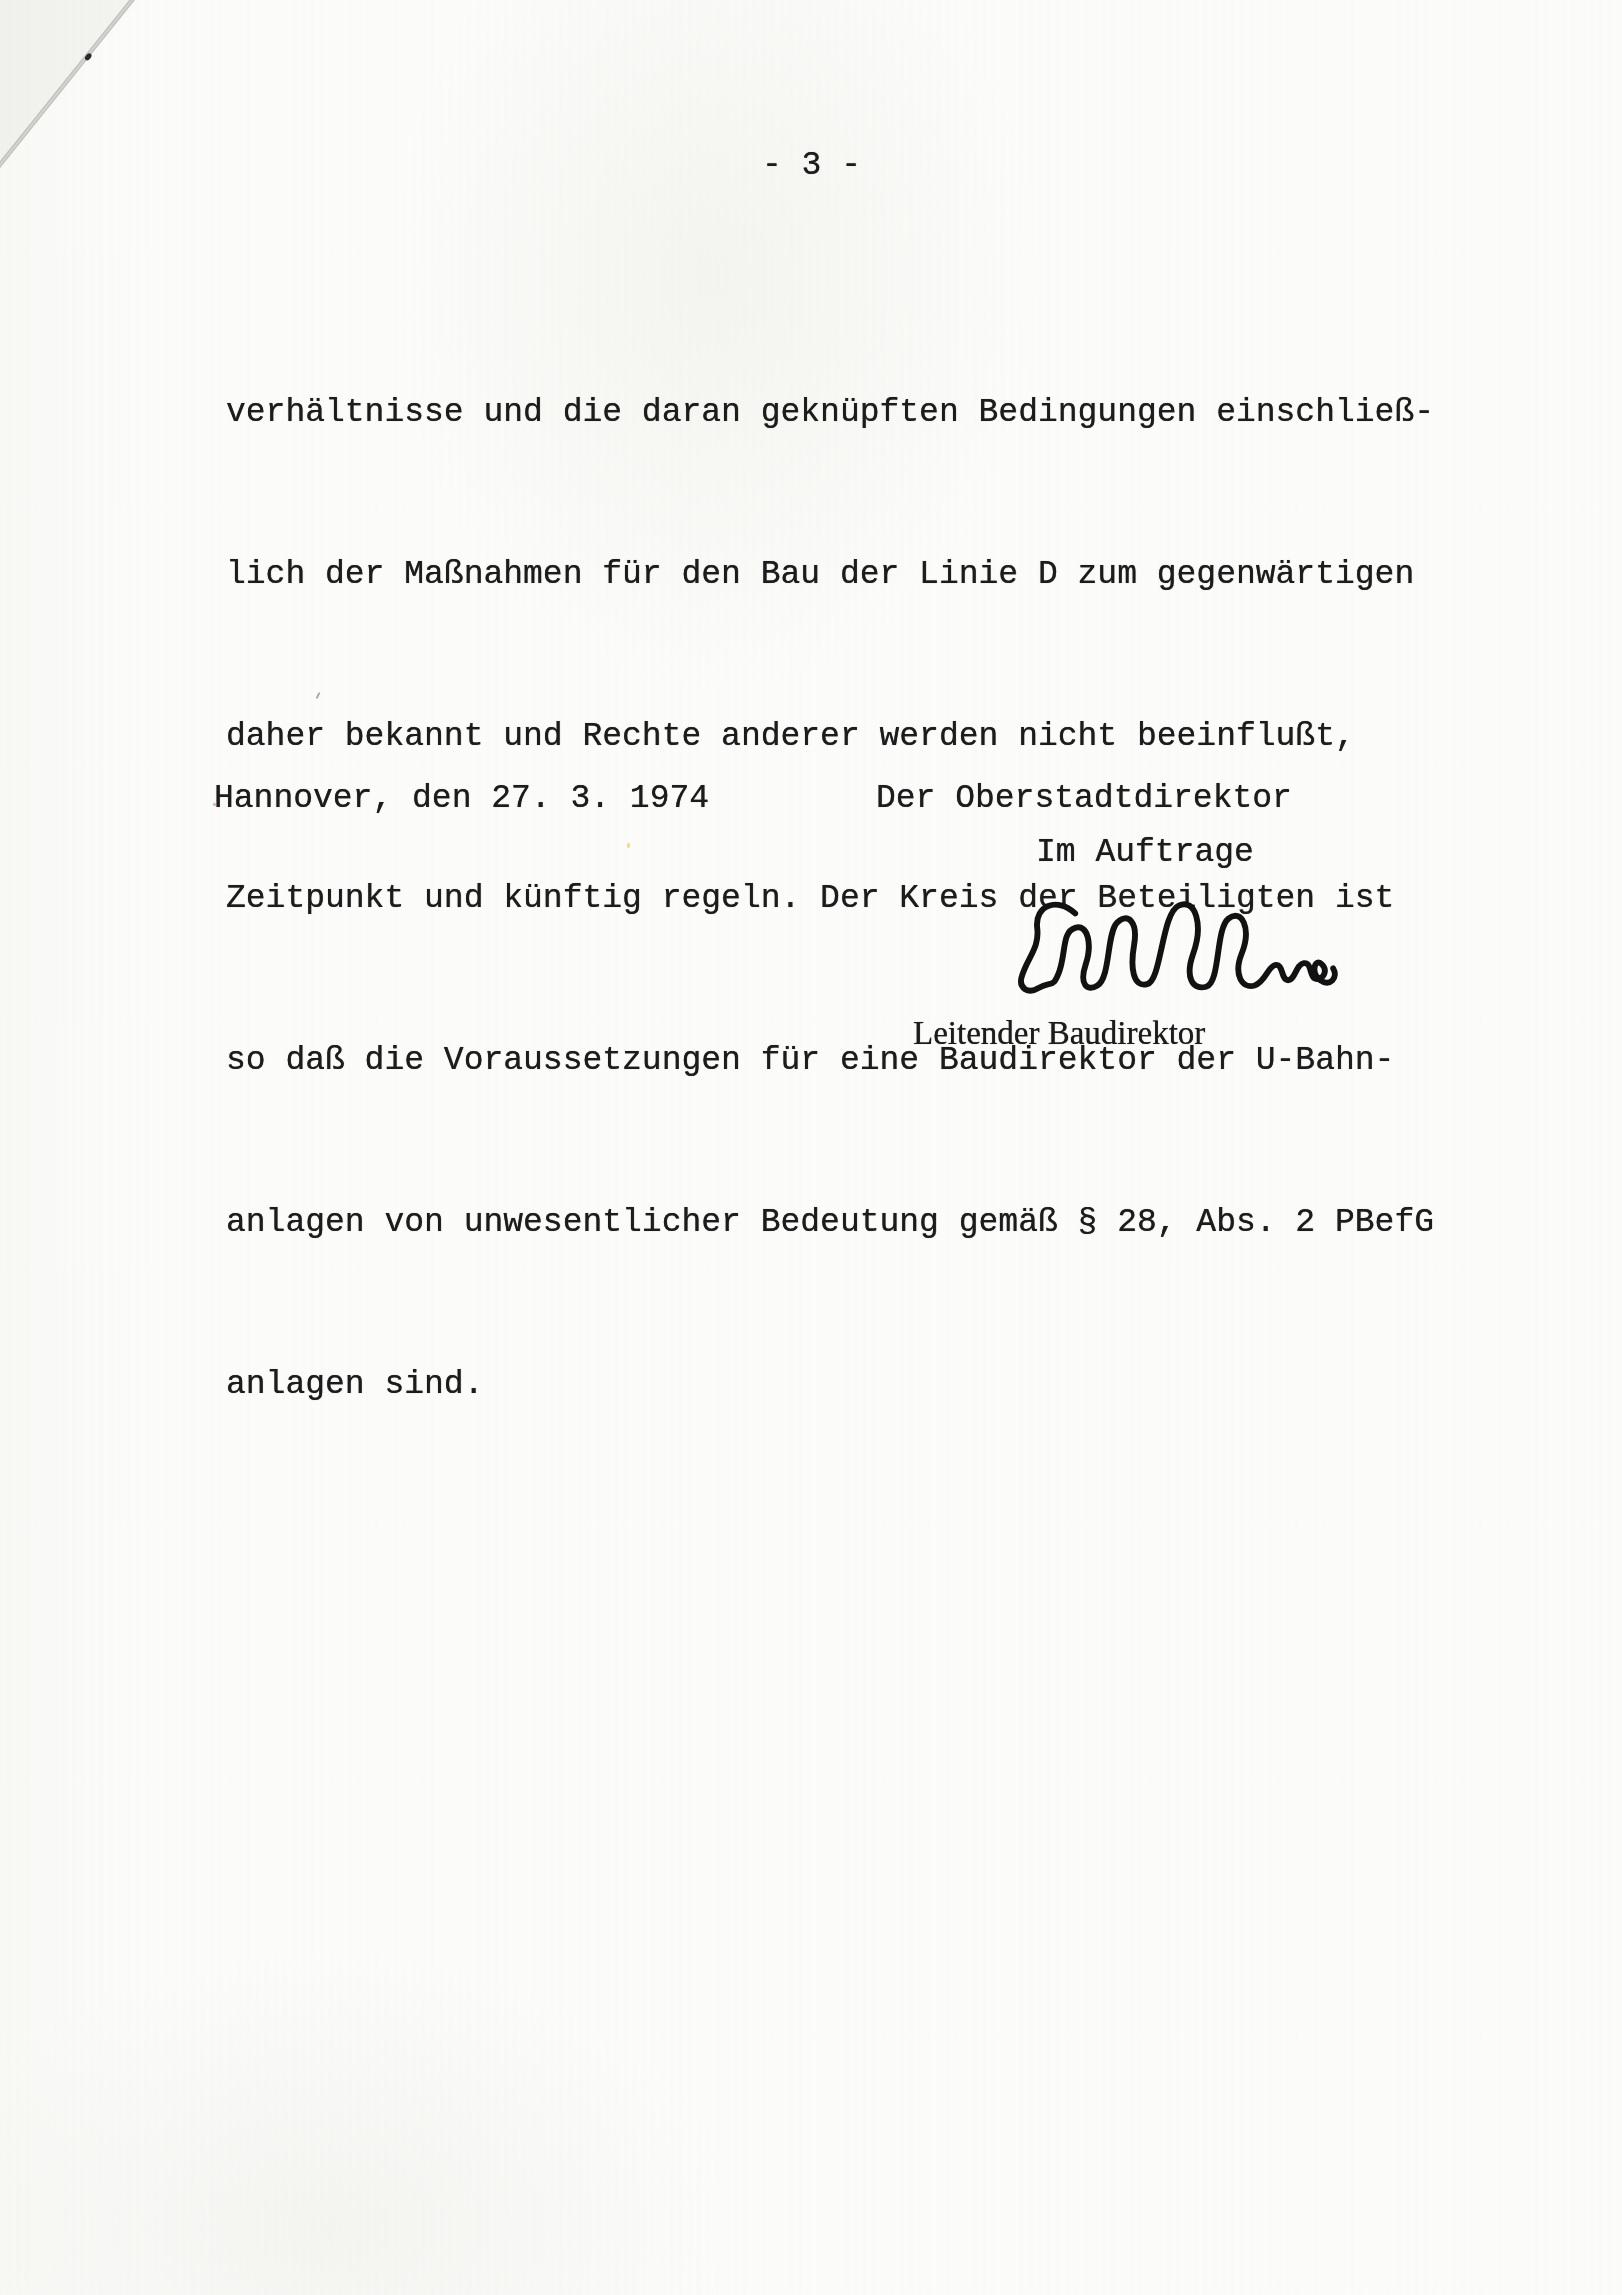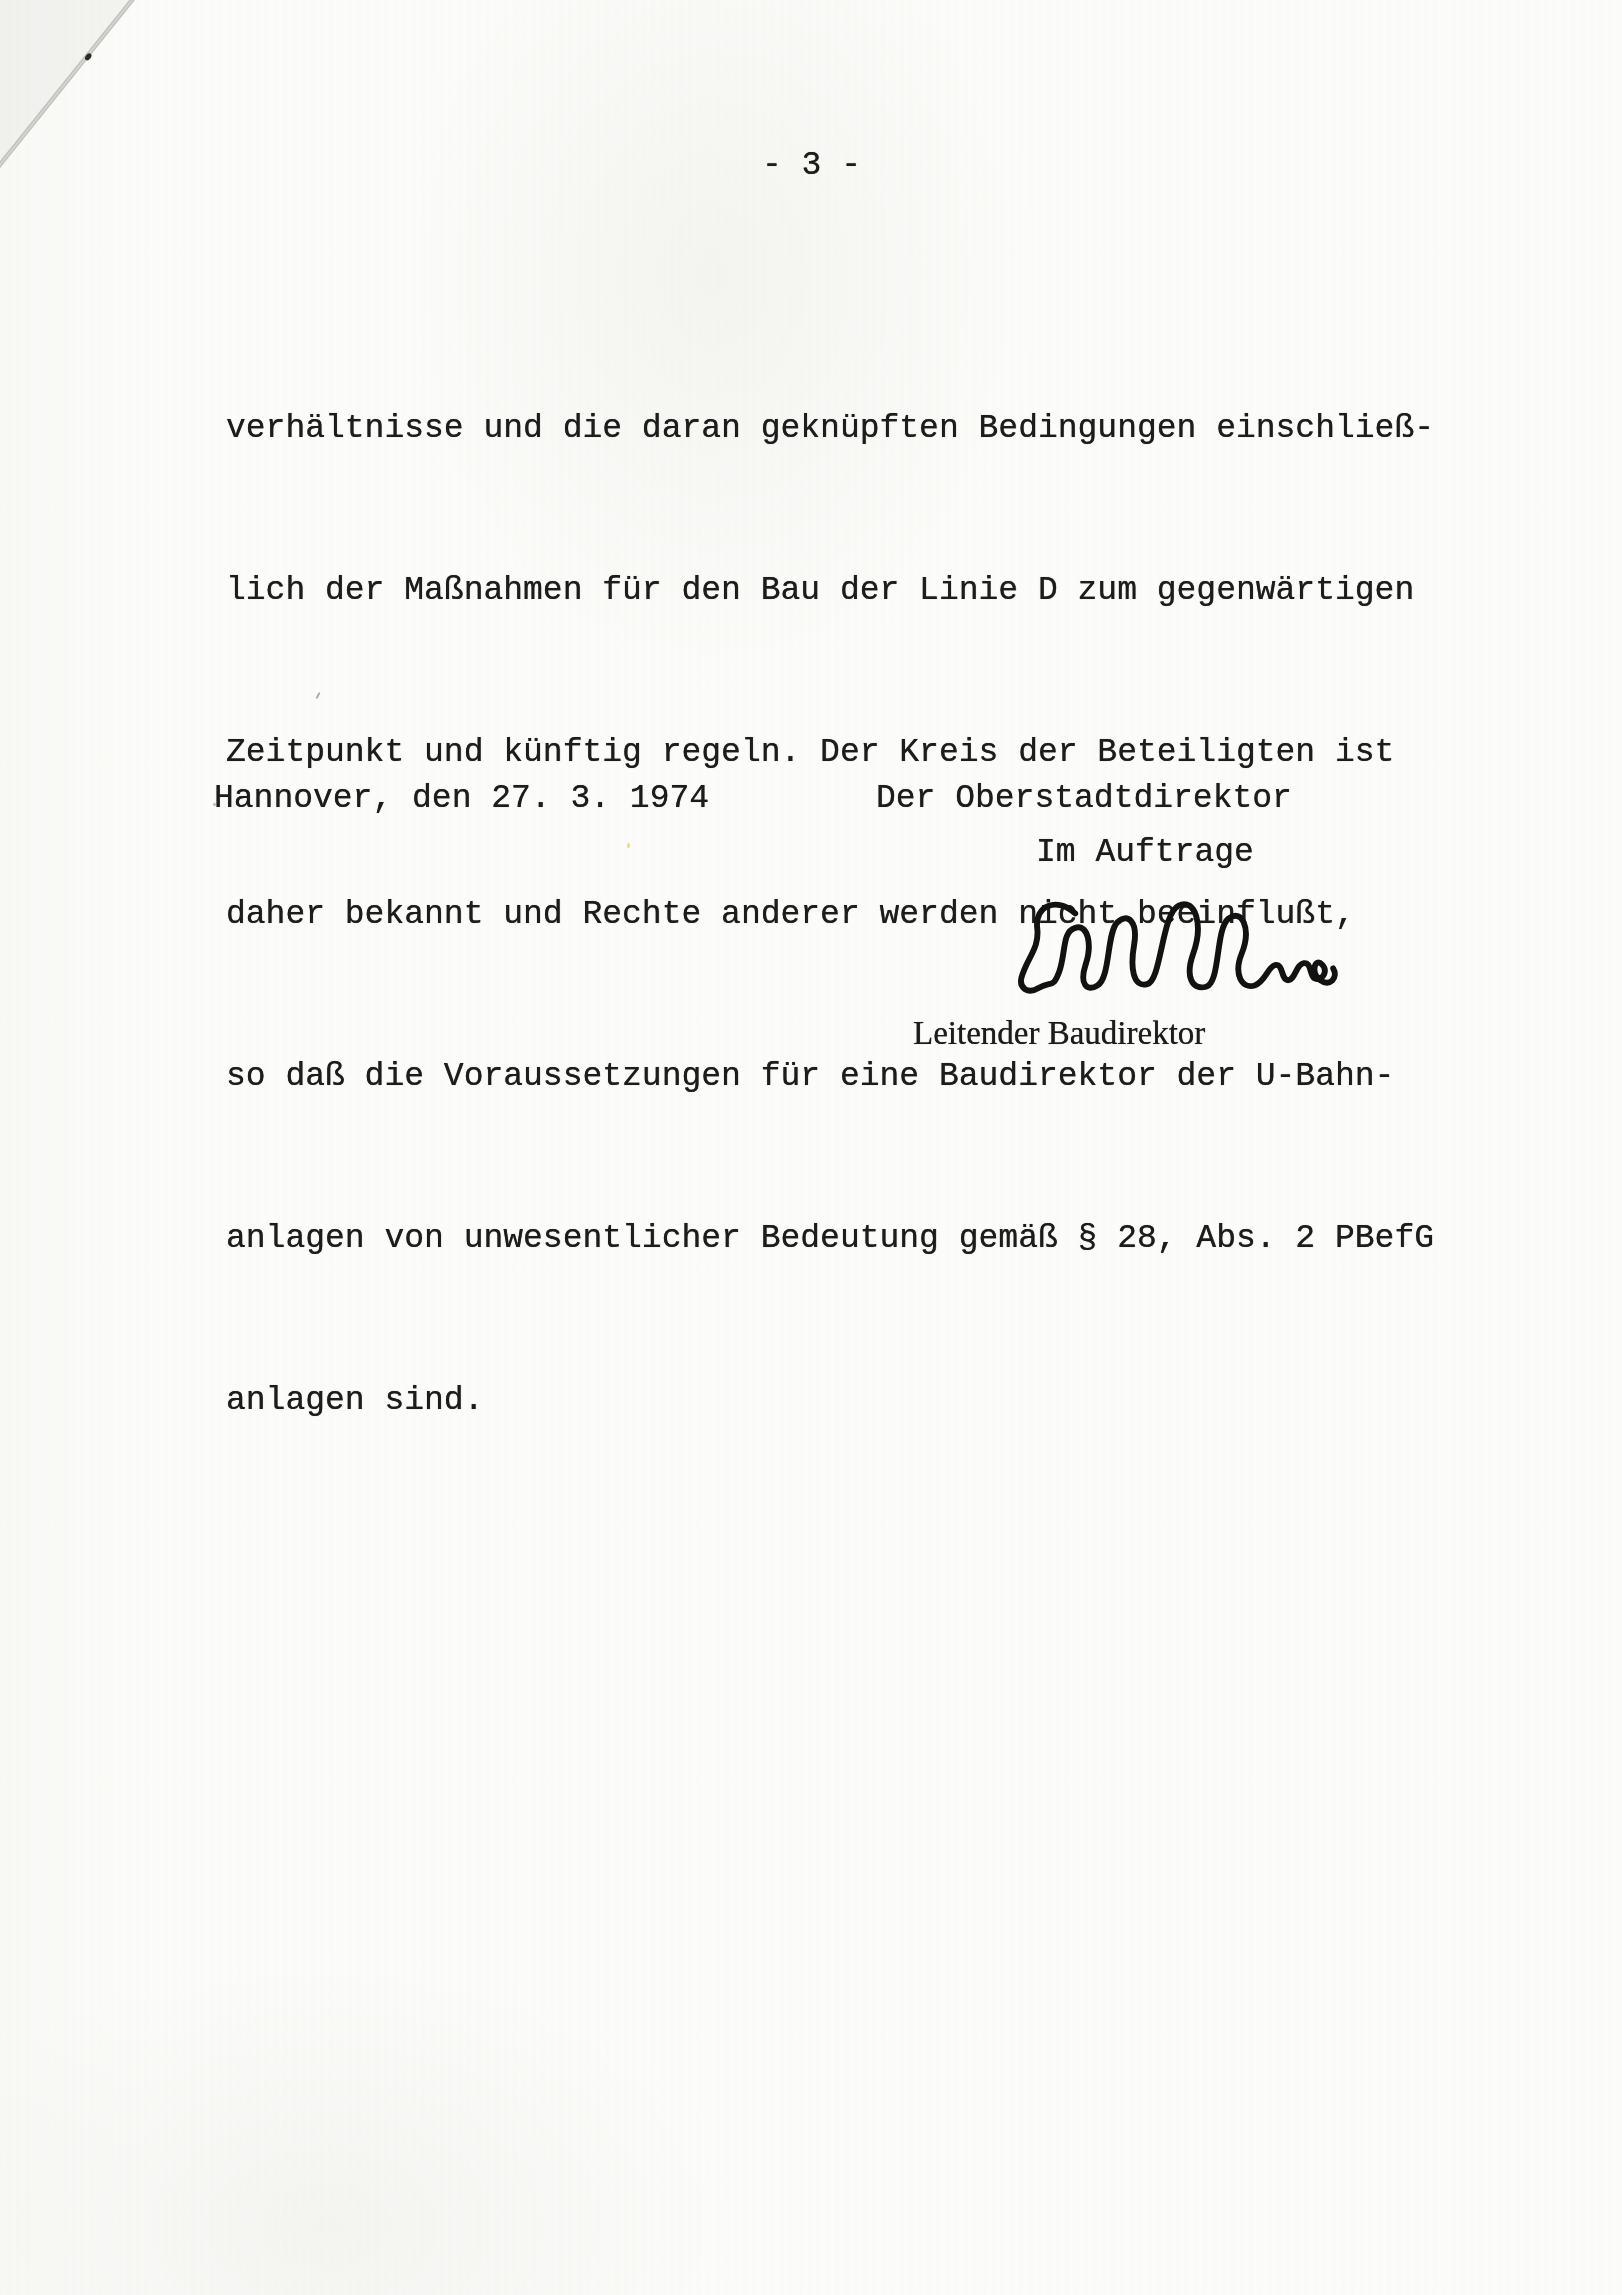--- a/index.html
+++ b/index.html
@@ -31,21 +31,21 @@
     text-shadow: 0 0 0.7px rgba(25,25,25,0.75), 0.3px 0.3px 0 rgba(25,25,25,0.25);
   }
   .page-number {
     left: 0;
     width: 1623px;
     top: 139px;
     text-align: center;
   }
   .body-paragraph {
     left: 226px;
-    top: 294px;
+    top: 278px;
   }
   .dateline {
     left: 214px;
     top: 772px;
   }
   .sig-office {
     left: 876px;
     top: 772px;
   }
   .sig-on-behalf {
@@ -108,22 +108,22 @@
     <line x1="207" y1="-6" x2="-8" y2="262" stroke="#c3c3bf" stroke-width="7" stroke-linecap="round"></line>
     <line x1="207" y1="-6" x2="-8" y2="262" stroke="#d8d8d3" stroke-width="2" stroke-linecap="round"></line>
     <ellipse cx="135" cy="87" rx="6" ry="4" fill="#2a2a28" transform="rotate(-50 135 87)"></ellipse>
   </svg>
 
   <div class="tw page-number">- 3 -</div>
 
   <div class="tw body-paragraph">
     <div>verhältnisse und die daran geknüpften Bedingungen einschließ-</div>
     <div>lich der Maßnahmen für den Bau der Linie D zum gegenwärtigen</div>
+    <div>daher bekannt und Rechte anderer werden nicht beeinflußt,</div>
     <div>Zeitpunkt und künftig regeln. Der Kreis der Beteiligten ist</div>
-    <div>daher bekannt und Rechte anderer werden nicht beeinflußt,</div>
     <div>so daß die Voraussetzungen für eine Baudirektor der U-Bahn-</div>
     <div>anlagen von unwesentlicher Bedeutung gemäß § 28, Abs. 2 PBefG</div>
     <div>anlagen sind.</div>
   </div>
 
   <div class="tw dateline">Hannover, den 27. 3. 1974</div>
 
   <div class="tw sig-office">Der Oberstadtdirektor</div>
   <div class="tw sig-on-behalf">Im Auftrage</div>
 

